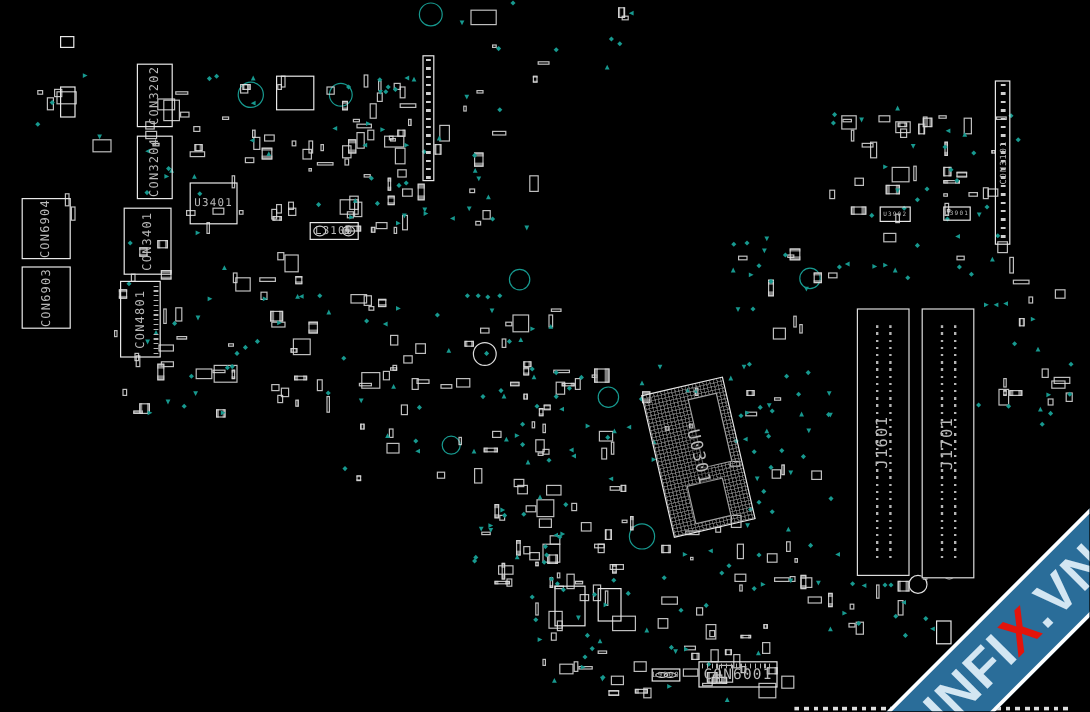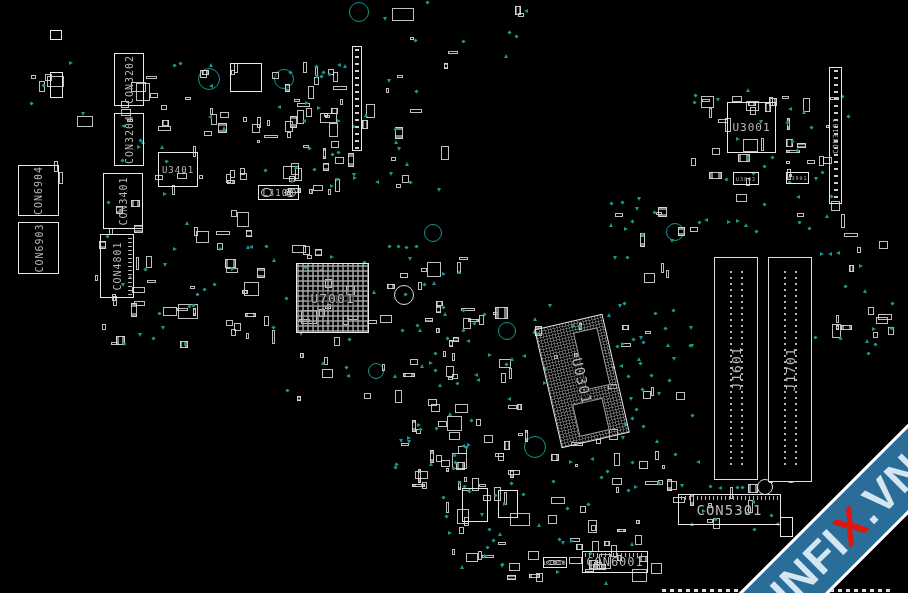--- a/index.html
+++ b/index.html
@@ -50,23 +50,20 @@
 </head>
 <body>
 
 <div id="stage">
   <div class="dash-strip"></div>
   <div id="watermark">
     <span>HNFI</span>
       <span class="wx">X</span>
       <span>.VN</span>
   </div>
-    <div class="comp ic" style="left: 727px; top: 102px; width: 49px; height: 51px; z-index: 3;">
-      <div class="lbl" style="font-size: 11px;">U3001</div>
-    </div>
     <div class="comp ic" style="left: 733px; top: 172px; width: 26px; height: 13px; z-index: 3;">
       <div class="lbl" style="font-size: 5px;">U3902</div>
     </div>
     <div class="comp ic" style="left: 786px; top: 172px; width: 23px; height: 12px; z-index: 3;">
       <div class="lbl" style="font-size: 5px;">U3901</div>
     </div>
     <div class="comp connector vert dotted-col" style="left: 829px; top: 67px; width: 13px; height: 137px; z-index: 3;">
       <div class="lbl" style="font-size: 7px;">CON3101</div>
     </div>
     <div class="comp connector vert" style="left: 114px; top: 53px; width: 30px; height: 53px; z-index: 3;">
@@ -89,41 +86,34 @@
     <div class="comp connector vert" style="left: 18px; top: 222px; width: 41px; height: 52px; z-index: 3;">
       <div class="lbl" style="font-size: 10px;">CON6903</div>
     </div>
     <div class="comp connector vert" style="left: 103px; top: 173px; width: 40px; height: 56px; z-index: 3;">
       <div class="lbl" style="font-size: 10px;">CON3401</div>
     </div>
     <div class="comp connector vert" style="left: 100px; top: 234px; width: 34px; height: 64px; z-index: 3;">
       <div class="pins-right"></div>
       <div class="lbl" style="font-size: 10px;">CON4801</div>
     </div>
-    <div class="comp bga" style="left: 296px; top: 263px; width: 73px; height: 70px; z-index: 3;">
-      <div class="lbl" style="font-size: 13px;">U7001</div>
-    </div>
     <div class="comp cpu" style="left: 547px; top: 320px; width: 70px; height: 122px; z-index: 3; transform: rotate(-13deg);">
       <div class="die" style="right: 10%; top: 9%; width: 34%; height: 48%;"></div>
       <div class="die" style="left: 28%; bottom: 5%; width: 42%; height: 26%;"></div>
       <div class="lbl" style="font-size: 14px;">U0301</div>
     </div>
     <div class="comp dimm vert" style="left: 714px; top: 257px; width: 44px; height: 223px; z-index: 3;">
       <div class="pins"></div>
       <div class="pins2"></div>
       <div class="lbl" style="font-size: 13px;">J1601</div>
     </div>
     <div class="comp dimm vert" style="left: 768px; top: 257px; width: 44px; height: 225px; z-index: 3;">
       <div class="pins"></div>
       <div class="pins2"></div>
       <div class="lbl" style="font-size: 13px;">J1701</div>
-    </div>
-    <div class="comp connector" style="left: 678px; top: 494px; width: 103px; height: 31px; z-index: 3;">
-      <div class="pins-top"></div>
-      <div class="lbl" style="font-size: 14px;">CON5301</div>
     </div>
     <div class="comp connector" style="left: 582px; top: 551px; width: 66px; height: 22px; z-index: 3;">
       <div class="pins-top"></div>
       <div class="lbl" style="font-size: 12px;">CON6001</div>
     </div>
     <div class="comp inductor" style="left: 543px; top: 557px; width: 24px; height: 11px; z-index: 3;">
       <div class="pad" style="left: 2px;"></div>
       <div class="pad" style="right: 2px;"></div>
       <div class="lbl" style="font-size: 6px;">L9300</div>
     </div>

